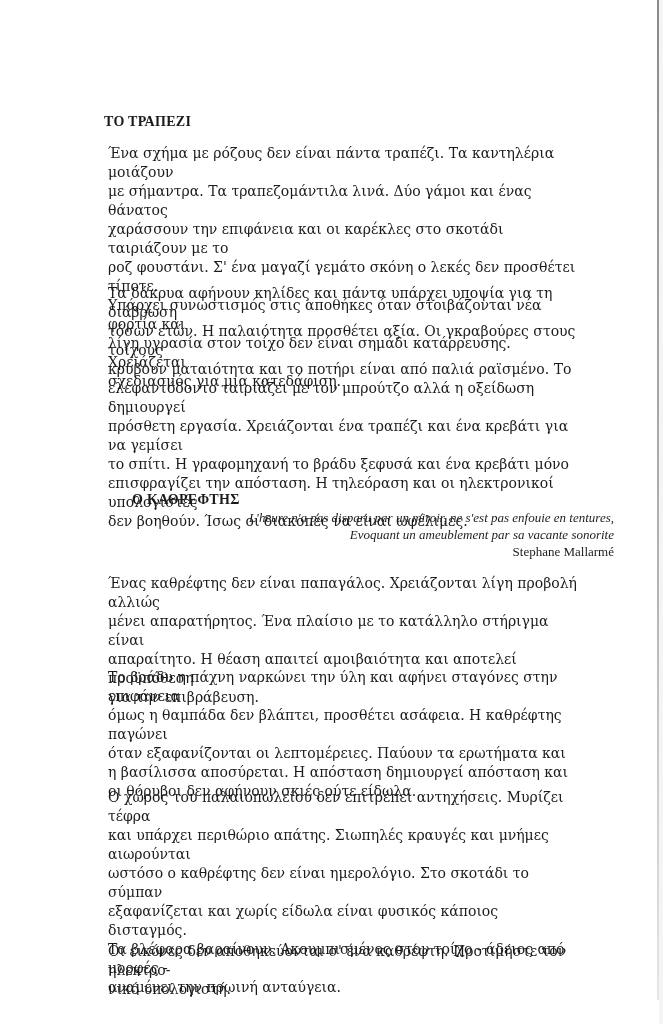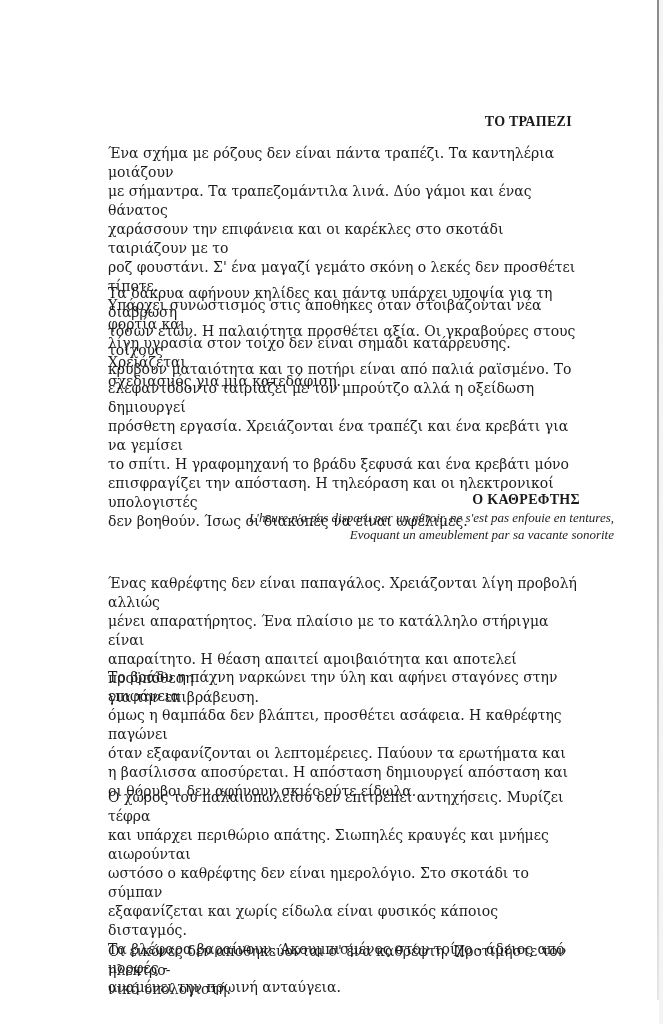--- a/index.html
+++ b/index.html
@@ -34,21 +34,21 @@
   .column {
     position: absolute;
     left: 104px;
     width: 468px;
     top: 0;
   }
   .section-title {
     font-family: "Liberation Serif", serif;
     font-size: 14px;
     letter-spacing: 0.3px;
-    text-align: right;
+    text-align: left;
     margin: 0;
     color: #1a1a1a;
   }
   .title-1 {
     position: absolute;
     left: 0;
     width: 468px;
     top: 114px;
   }
   .para {
@@ -118,20 +118,21 @@
 πρόσθετη εργασία. Χρειάζονται ένα τραπέζι και ένα κρεβάτι για να γεμίσει
 το σπίτι. Η γραφομηχανή το βράδυ ξεφυσά και ένα κρεβάτι μόνο
 επισφραγίζει την απόσταση. Η τηλεόραση και οι ηλεκτρονικοί υπολογιστές
 δεν βοηθούν. Ίσως οι διακοπές να είναι ωφέλιμες.</p>
 
   <h2 class="section-title title-2">Ο ΚΑΘΡΕΦΤΗΣ</h2>
 
   <div class="epigraph">
     <span class="line">L'heure n'a pas disparu par un miroir, ne s'est pas enfouie en tentures,</span>
     <span class="line">Evoquant un ameublement par sa vacante sonorite</span>
+    <span class="author">Stephane Mallarmé</span>
   </div>
 
   <p class="para p3">Ένας καθρέφτης δεν είναι παπαγάλος. Χρειάζονται λίγη προβολή αλλιώς
 μένει απαρατήρητος. Ένα πλαίσιο με το κατάλληλο στήριγμα είναι
 απαραίτητο. Η θέαση απαιτεί αμοιβαιότητα και αποτελεί προϋπόθεση
 για την επιβράβευση.</p>
   <p class="para p4">Το βράδυ η πάχνη ναρκώνει την ύλη και αφήνει σταγόνες στην επιφάνεια
 όμως η θαμπάδα δεν βλάπτει, προσθέτει ασάφεια. Η καθρέφτης παγώνει
 όταν εξαφανίζονται οι λεπτομέρειες. Παύουν τα ερωτήματα και
 η βασίλισσα αποσύρεται. Η απόσταση δημιουργεί απόσταση και

